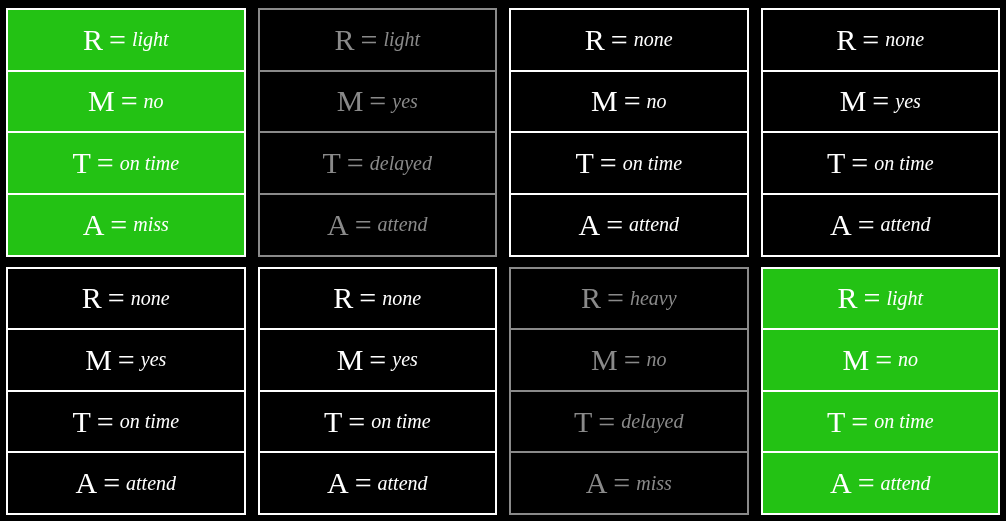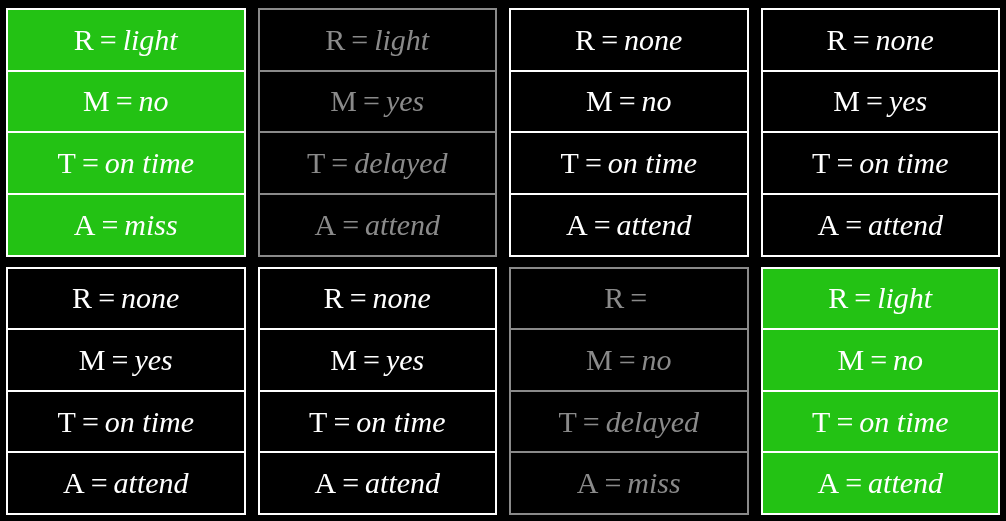--- a/index.html
+++ b/index.html
@@ -55,21 +55,21 @@
     font-size: 30px;
     color: #ffffff;
     font-style: normal;
   }
   .eq {
     font-size: 30px;
     color: #ffffff;
     padding: 0 6px;
   }
   .val {
-    font-size: 30px;
+    font-size: 20px;
     color: #ffffff;
     font-style: italic;
   }
   .card.dim .var,
   .card.dim .eq,
   .card.dim .val {
     color: #8a8a8a;
   }
   .card.green .var,
   .card.green .eq,
@@ -217,20 +217,21 @@
       <span class="var">A</span>
       <span class="eq">=</span>
       <span class="val">attend</span>
     </div>
   </div>
 
   <div class="card dim">
     <div class="row">
       <span class="var">R</span>
       <span class="eq">=</span>
+      <span class="val">heavy</span>
     </div>
     <div class="row">
       <span class="var">M</span>
       <span class="eq">=</span>
       <span class="val">no</span>
     </div>
     <div class="row">
       <span class="var">T</span>
       <span class="eq">=</span>
       <span class="val">delayed</span>

